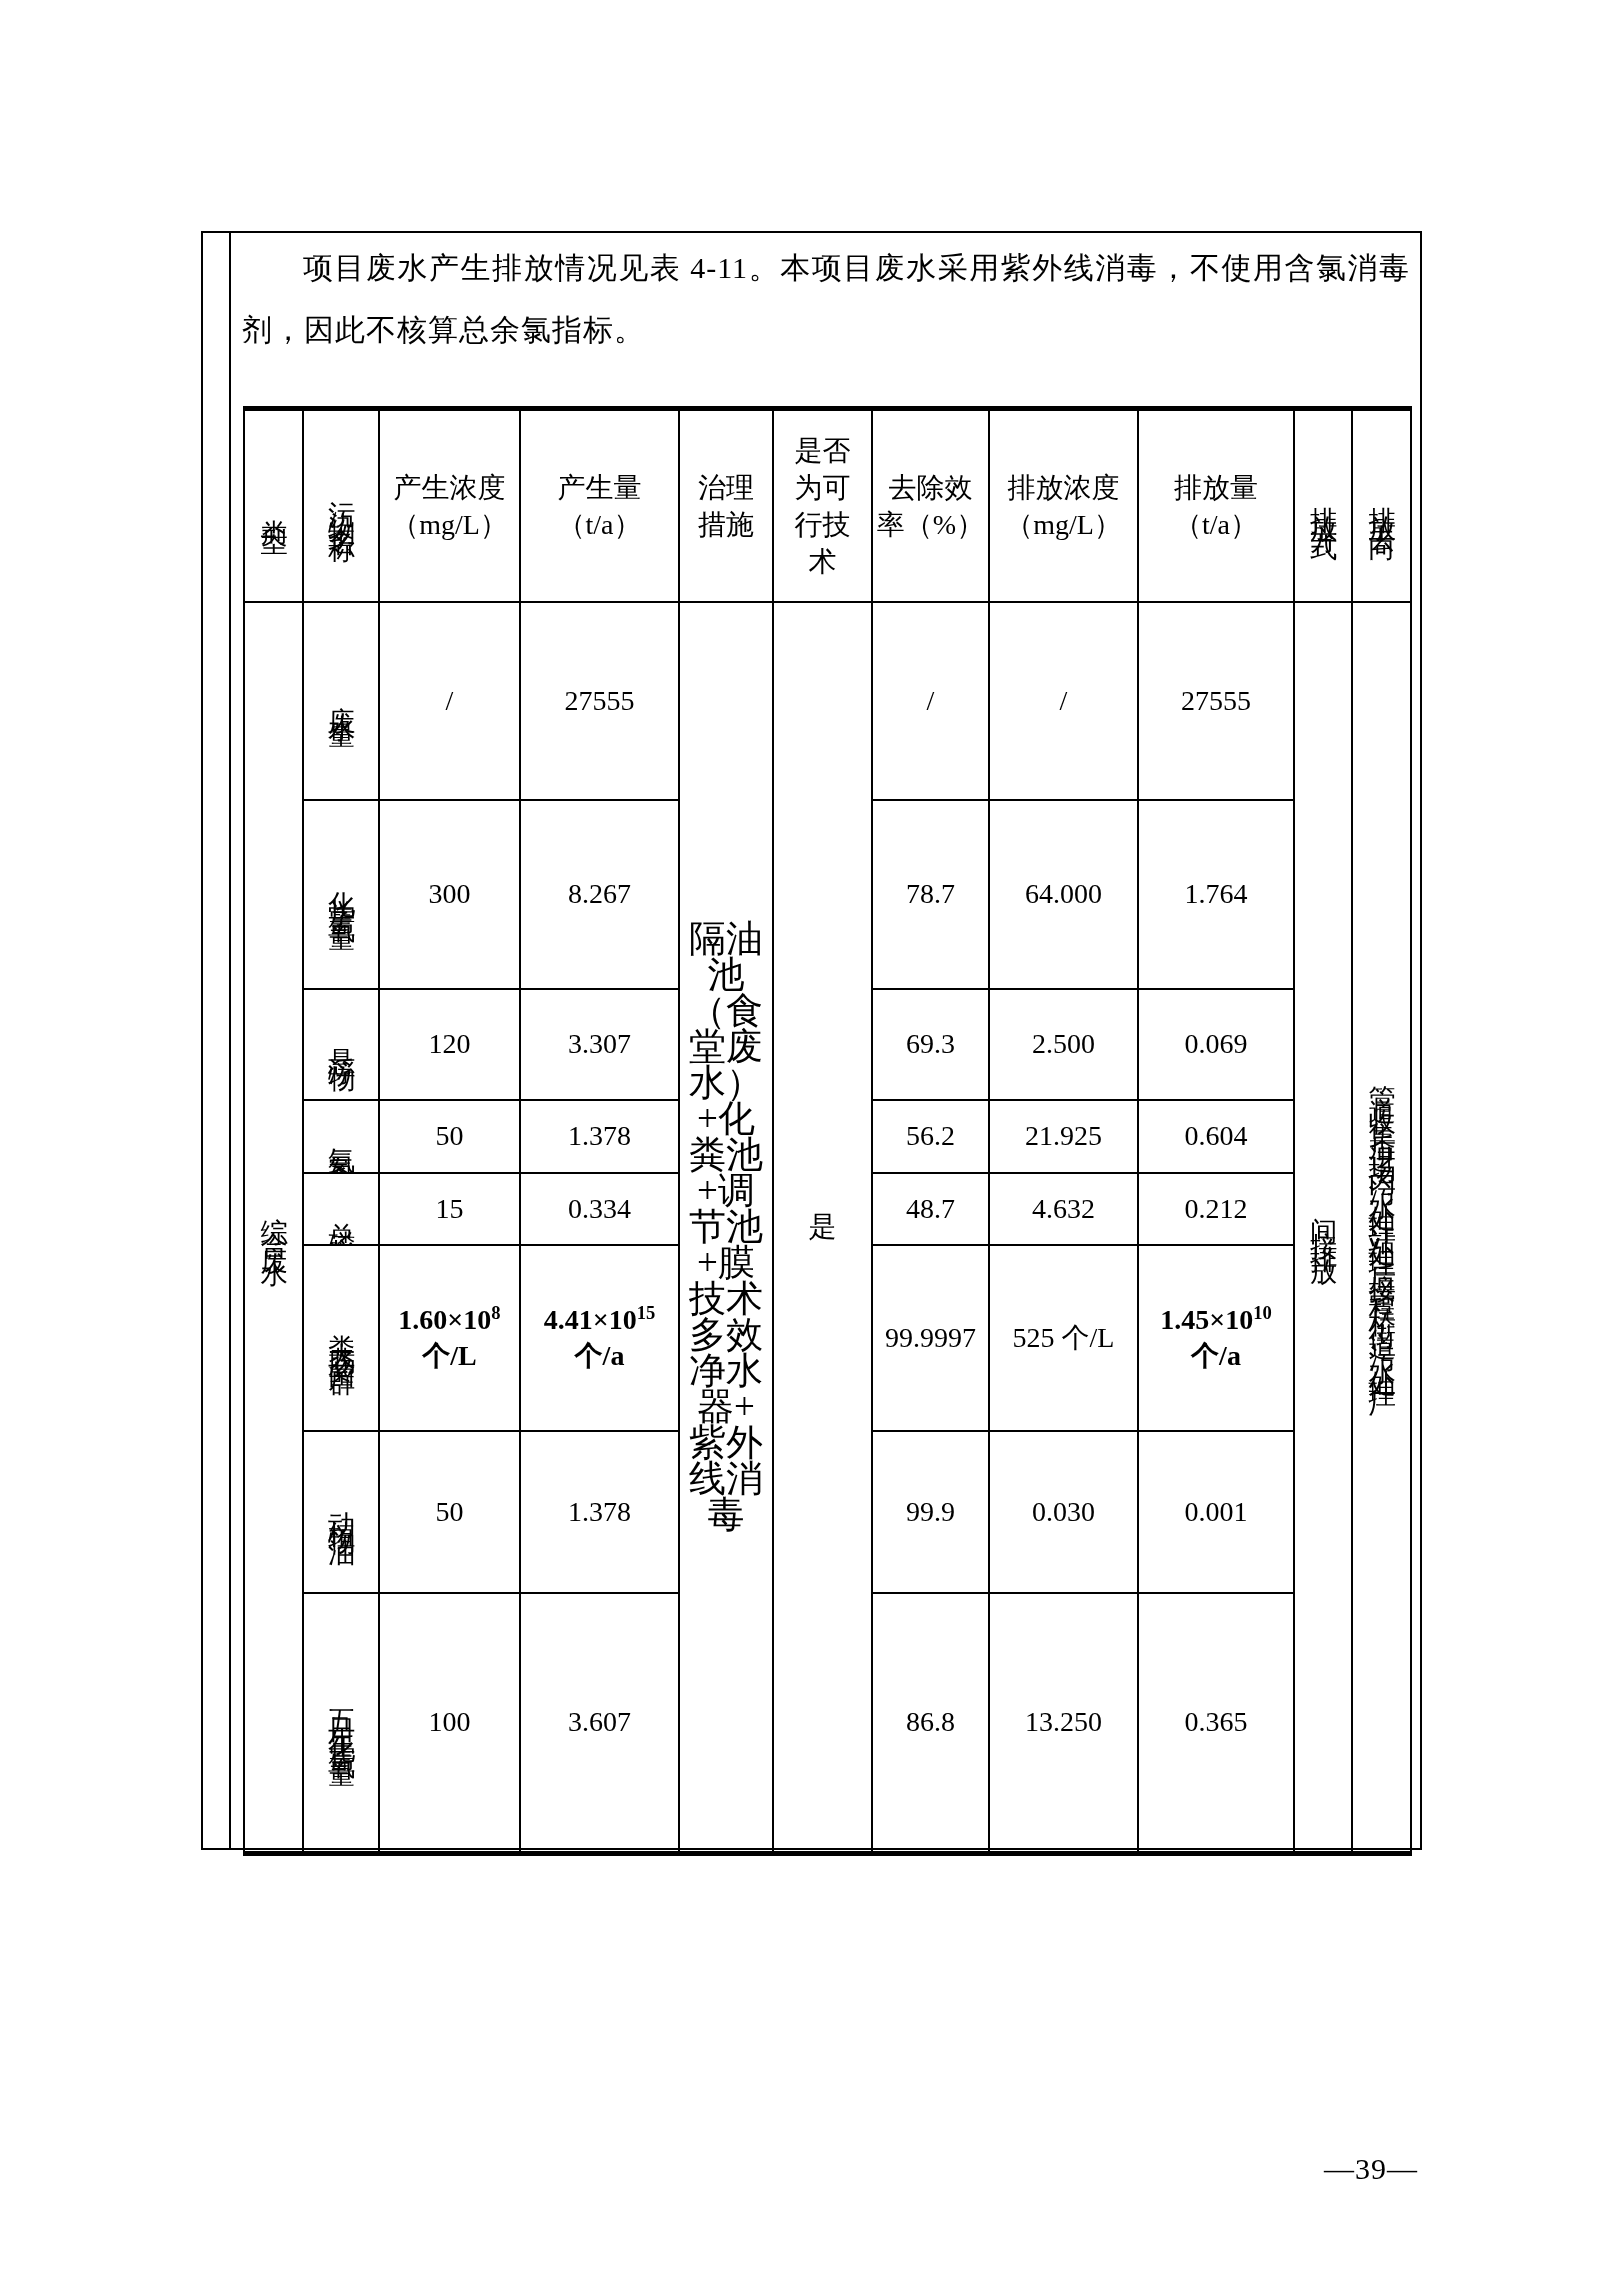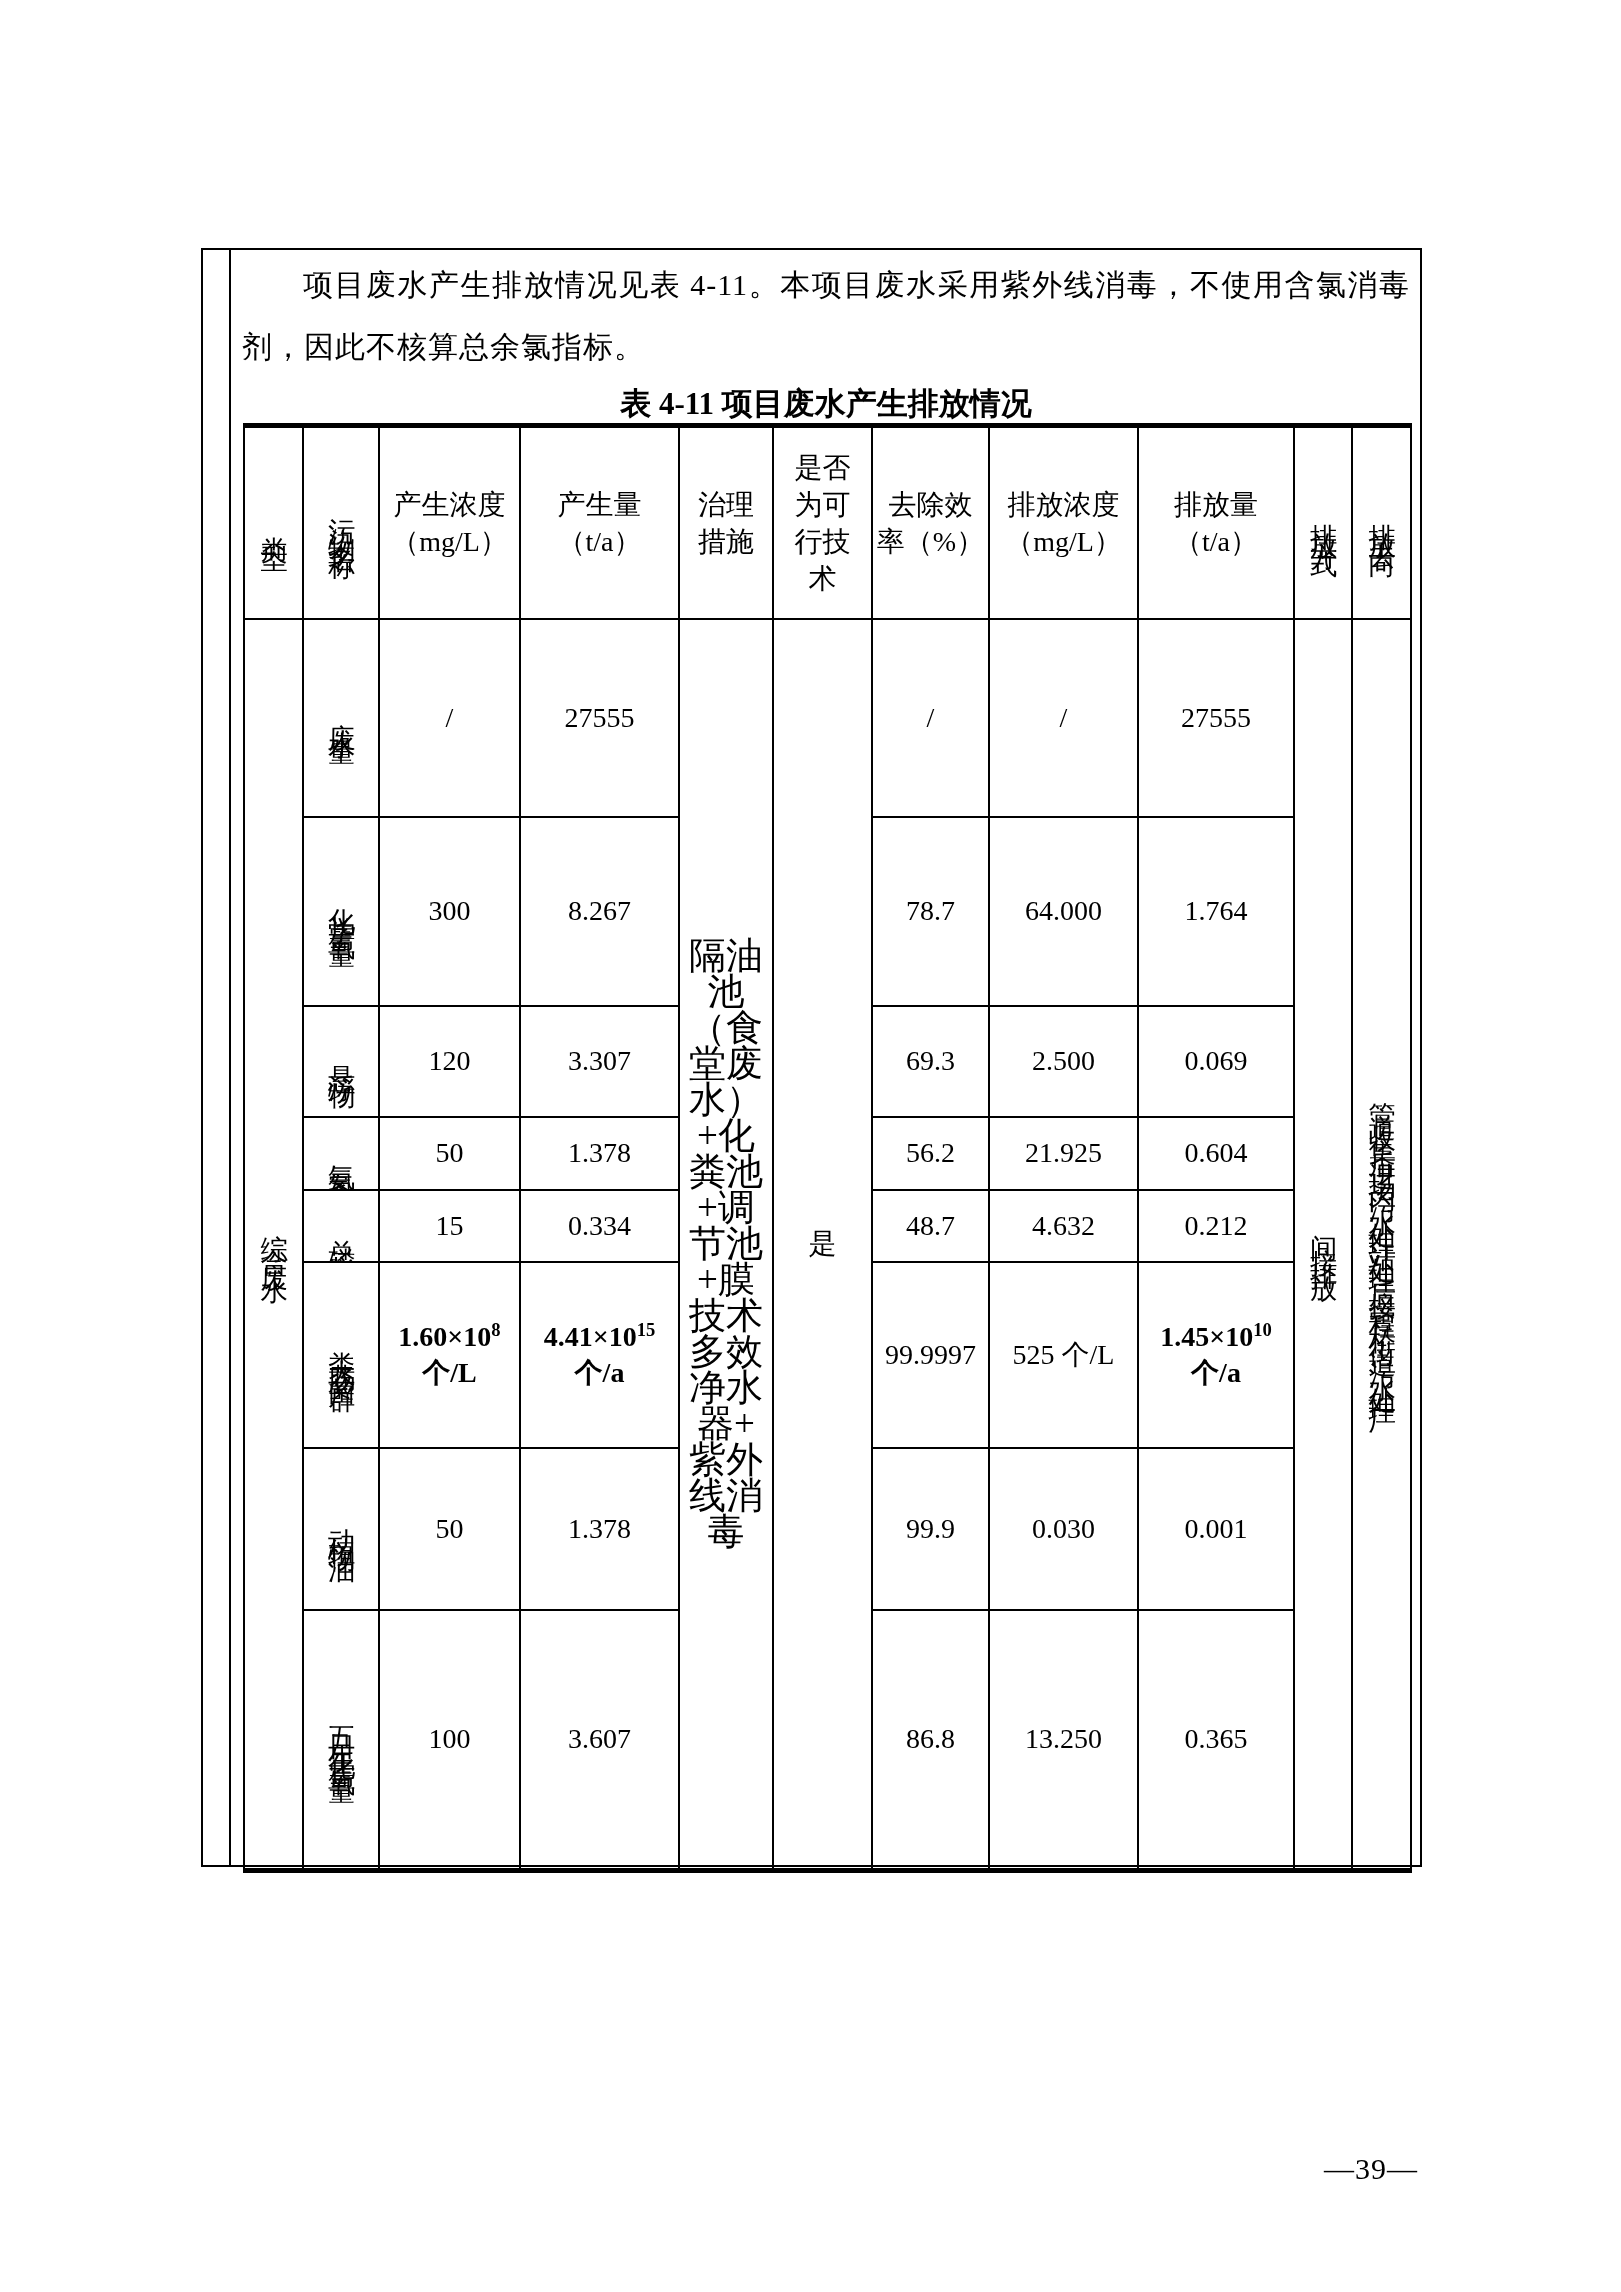--- a/index.html
+++ b/index.html
@@ -5,21 +5,21 @@
   html,body{margin:0;padding:0;}
   body{
     width:1621px;height:2293px;
     background:#ffffff;
     font-family:"Liberation Serif","DejaVu Serif",serif;
     color:#000;
     position:relative;
     overflow:hidden;
   }
   .frame{
-    position:absolute;left:201px;top:248px;
+    position:absolute;left:201px;top:231px;
     width:1221px;height:1619px;
     border:2.9px solid #000;
     box-sizing:border-box;
   }
   .binding-strip{
     position:absolute;left:0;top:0;bottom:0;width:25.5px;
     border-right:2px solid #000;
   }
   .para{
     position:absolute;left:39px;top:3.9px;width:1168px;
@@ -82,21 +82,20 @@
   }
 </style>
 </head>
 <body>
 
 <div class="frame">
   <div class="binding-strip"></div>
 
   <div class="para">项目废水产生排放情况见表 4-11。本项目废水采用紫外线消毒，不使用含氯消毒剂，因此不核算总余氯指标。</div>
 
-  <div class="tbl-title">表 4-11 项目废水产生排放情况</div>
 
   <table class="main">
     <colgroup>
       <col style="width:59px">
         <col style="width:76px">
         <col style="width:141px">
       <col style="width:159px">
         <col style="width:94px">
         <col style="width:99px">
       <col style="width:117px">

